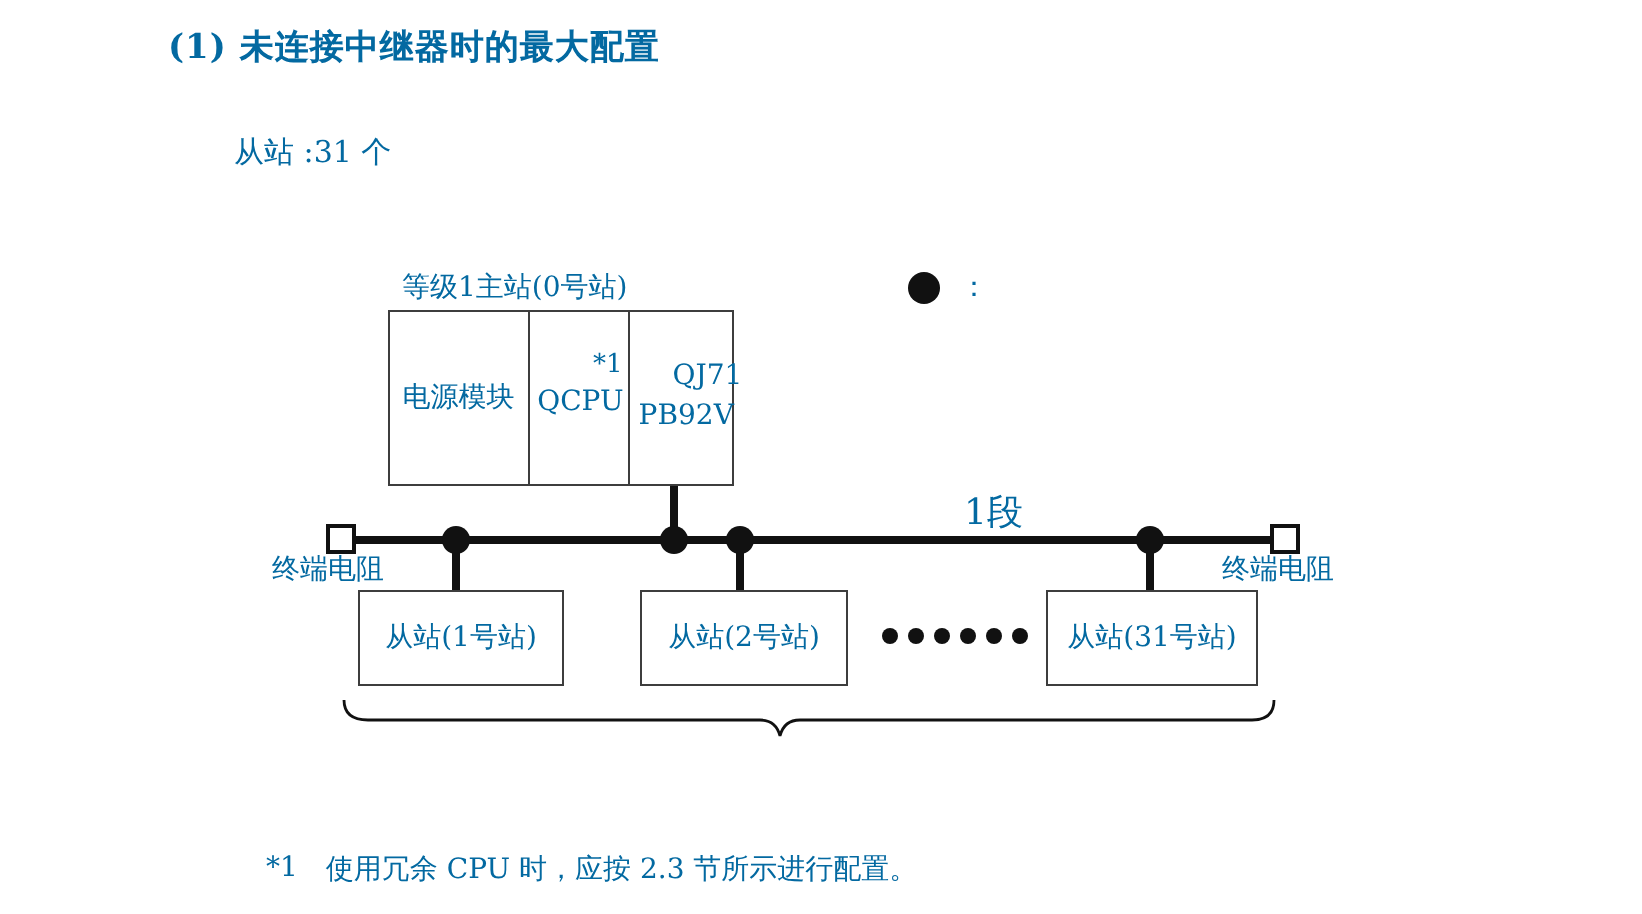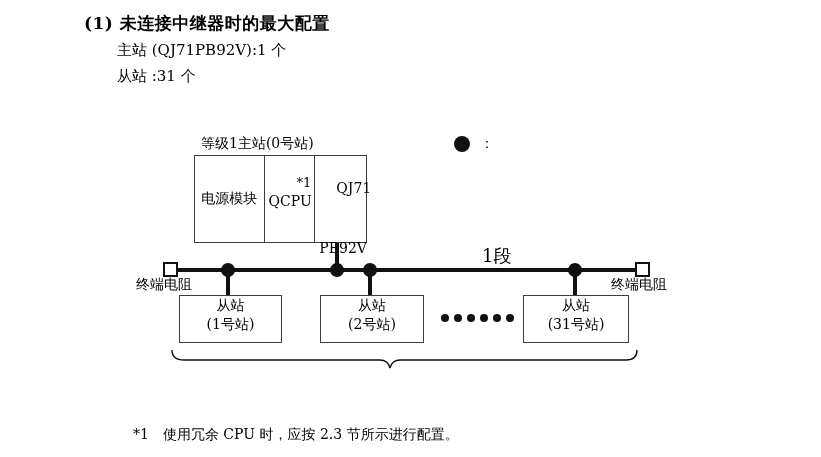--- a/index.html
+++ b/index.html
@@ -2,21 +2,21 @@
 <html><head>
 <meta charset="utf-8">
 <style>
   html, body { margin: 0; padding: 0; background: #ffffff; }
   .canvas {
     position: relative;
     width: 821px;
     height: 457px;
     background: #ffffff;
     font-family: "DejaVu Serif", "Liberation Serif", serif;
-    color: #000000;
+    color: #0369a1;
     overflow: hidden;
   }
   .abs { position: absolute; }
 
   
   .heading  { left: 84px;  top: 12px;  font-size: 17px; font-weight: bold; letter-spacing: 0.5px; }
   .hline1   { left: 117px; top: 41px;  font-size: 15px; }
   .hline2   { left: 117px; top: 67px;  font-size: 15px; text-align: center; }
 
   
@@ -32,21 +32,21 @@
     display: flex; background: #fff;
   }
   .mcell { box-sizing: border-box; height: 100%; position: relative; font-size: 14px; }
   .mcell-power { width: 70px; border-right: 1px solid #3d3d3d;
     display: flex; align-items: center; justify-content: center; }
   .mcell-cpu { width: 51px; border-right: 1px solid #3d3d3d; }
   .cpu-note { position: absolute; top: 19px; right: 3px; font-size: 13px; }
   .cpu-name { position: absolute; top: 37px; left: 4px; }
   .mcell-net { width: 51px; }
   .net-l1 { position: absolute; top: 24px; left: 4px; margin-left: 17px; }
-  .net-l2 { position: absolute; top: 44px; left: 4px; margin-top: 40px; }
+  .net-l2 { position: absolute; top: 44px; left: 4px; }
 
   
   .line { background: #111; }
   .bus-line     { left: 176px; top: 268px; width: 461px; height: 4px; }
   .drop         { width: 4px; }
   .drop-master  { left: 335px; top: 243px; height: 26px; }
   .drop-s1      { left: 226px; top: 271px; height: 24px; }
   .drop-s2      { left: 368px; top: 271px; height: 24px; }
   .drop-s31     { left: 573px; top: 271px; height: 24px; }
   .conn-dot { width: 14px; height: 14px; border-radius: 50%; background: #111; top: 263px; }
@@ -58,22 +58,22 @@
   .term-left-sq  { left: 163px; }
   .term-right-sq { left: 635px; }
   .term-label { top: 276px; font-size: 14px; }
   .term-left-label  { left: 136px; }
   .term-right-label { left: 611px; }
   .segment-label { left: 439px; top: 244px; font-size: 18px; margin-left: 43px; }
 
   
   .slave-box {
     top: 295px; height: 48px; border: 1px solid #3d3d3d; box-sizing: border-box;
-    background: #fff; display: flex; flex-direction: column;
-    align-items: center; font-size: 14px; line-height: 19px;
+    background: #fff; display: flex; flex-direction: row;
+    align-items: center; justify-content: center; font-size: 14px; line-height: 19px;
   }
   .slave-1  { left: 179px; width: 103px; }
   .slave-2  { left: 320px; width: 104px; }
   .slave-31 { left: 523px; width: 106px; }
   .ellipsis { left: 441px; top: 314px; display: flex; gap: 5px; align-items: center; }
   .edot { width: 8px; height: 8px; border-radius: 50%; background: #111; }
 
   
   .brace-svg { left: 170px; top: 347px; }
   .brace-label { left: 340px; top: 373px; width: 100px; text-align: center; font-size: 14px; }
@@ -81,21 +81,20 @@
     font-size: 15px; font-weight: bold; }
   .footnote { left: 133px; top: 426px; display: flex; font-size: 14px; }
   .footnote-marker { margin-right: 14px; }
 </style>
 </head>
 <body>
 
 <div class="canvas">
 
   <div class="abs heading">(1) 未连接中继器时的最大配置</div>
-  <div class="abs hline1">主站 (QJ71PB92V):1 个</div>
   <div class="abs hline2">从站 :31 个</div>
 
   <div class="abs legend">
     <span class="legend-dot"></span>
     <span class="legend-colon">：</span>
   </div>
 
   <div class="abs master-label">等级1主站(0号站)</div>
   <div class="abs master-box">
     <div class="mcell mcell-power">电源模块</div>

